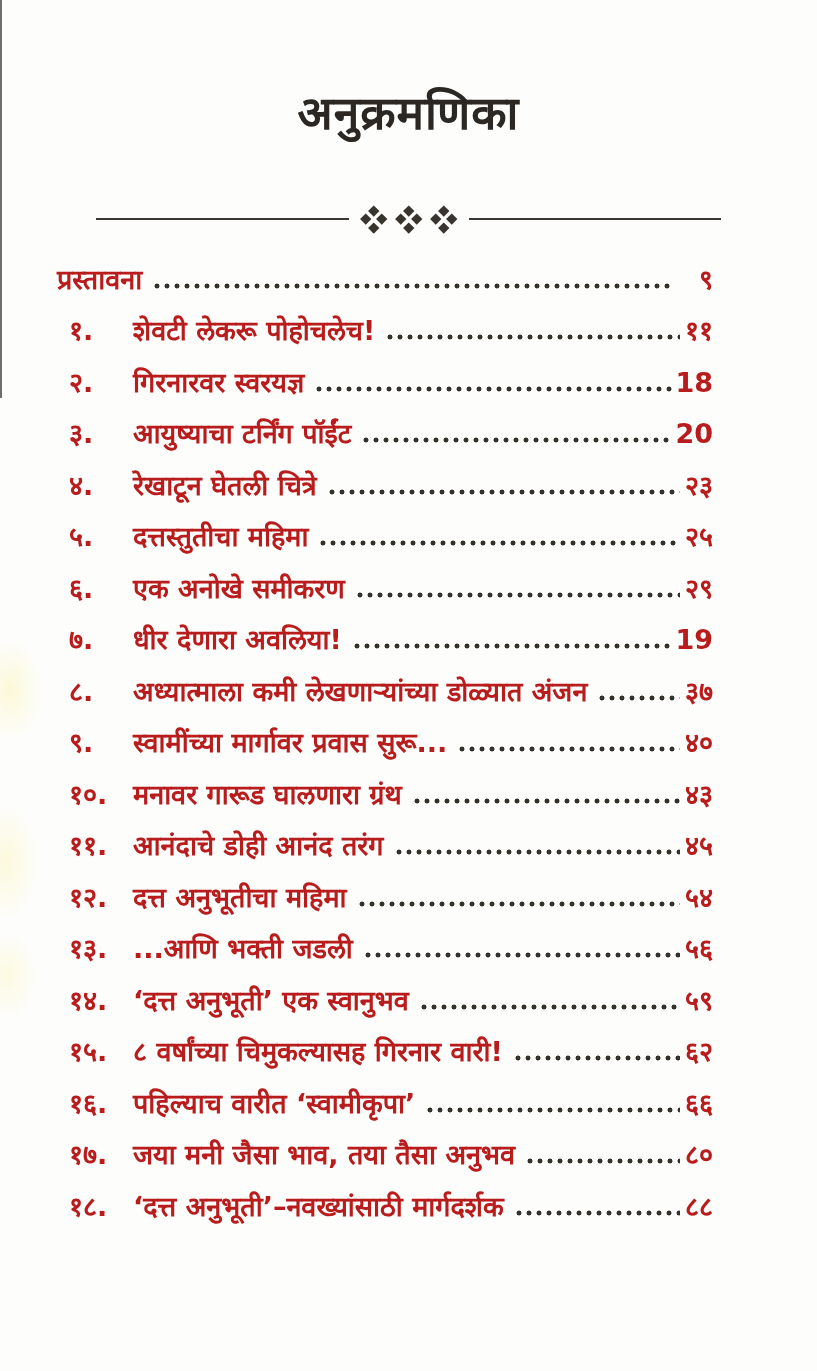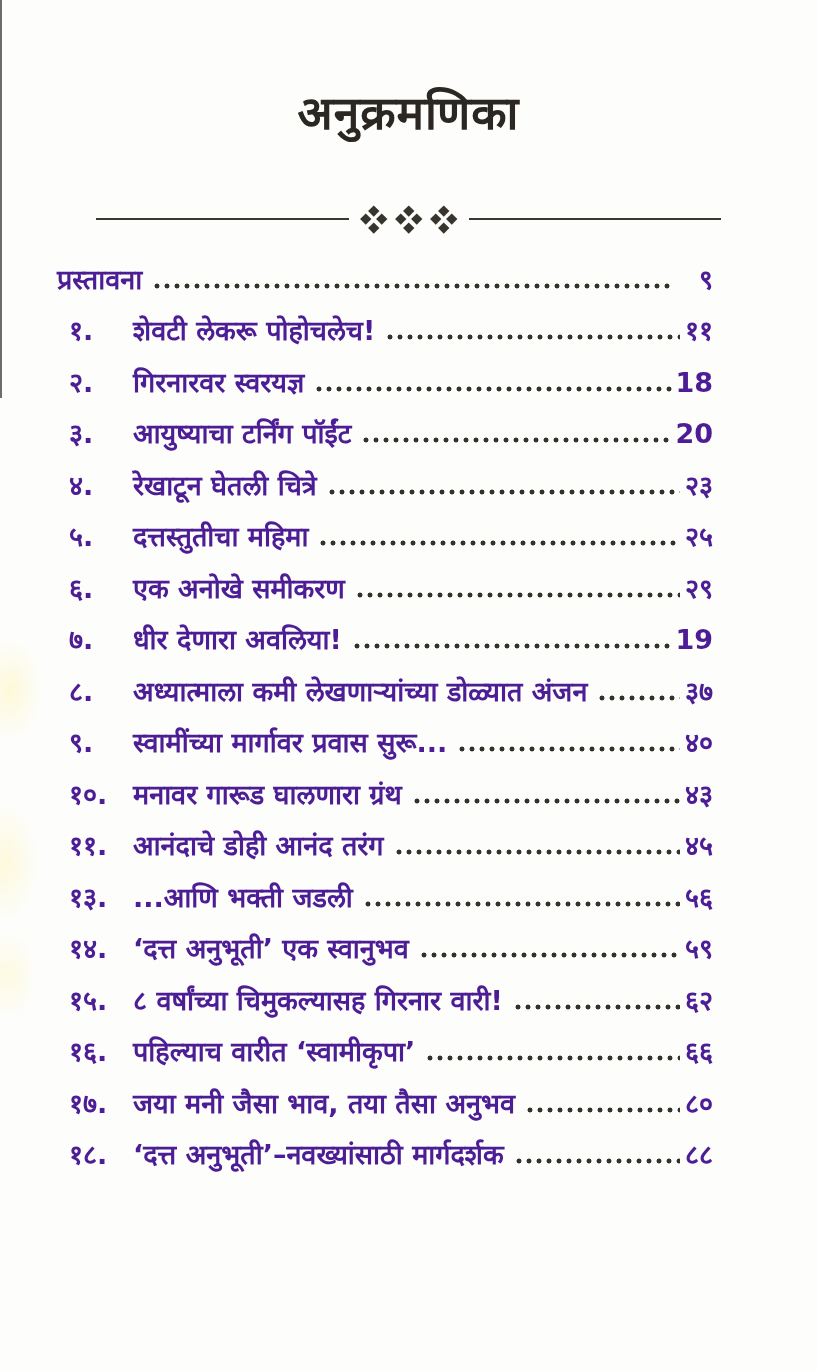--- a/index.html
+++ b/index.html
@@ -70,21 +70,21 @@
     margin-top: 13px;
     padding: 0 104px 0 57px;
   }
   .toc-row {
     display: flex;
     align-items: flex-end;
     height: 51.5px;
     font-size: 27px;
     font-weight: bold;
     line-height: 1.18;
-    color: #4c1d95;
+    color: #b91c1c;
   }
   .toc-num {
     flex: none;
     margin-left: 12px;
     width: 64px;
     white-space: nowrap;
   }
   .toc-title {
     flex: none;
     white-space: nowrap;
@@ -216,20 +216,26 @@
     <span class="toc-page">४३</span>
   </div>
 
   <div class="toc-row">
     <span class="toc-num">११.</span>
     <span class="toc-title">आनंदाचे डोही आनंद तरंग</span>
     <span class="leader"></span>
     <span class="toc-page">४५</span>
   </div>
 
+  <div class="toc-row">
+    <span class="toc-num">१२.</span>
+    <span class="toc-title">दत्त अनुभूतीचा महिमा</span>
+    <span class="leader"></span>
+    <span class="toc-page">५४</span>
+  </div>
 
   <div class="toc-row">
     <span class="toc-num">१३.</span>
     <span class="toc-title">...आणि भक्ती जडली</span>
     <span class="leader"></span>
     <span class="toc-page">५६</span>
   </div>
 
   <div class="toc-row">
     <span class="toc-num">१४.</span>

